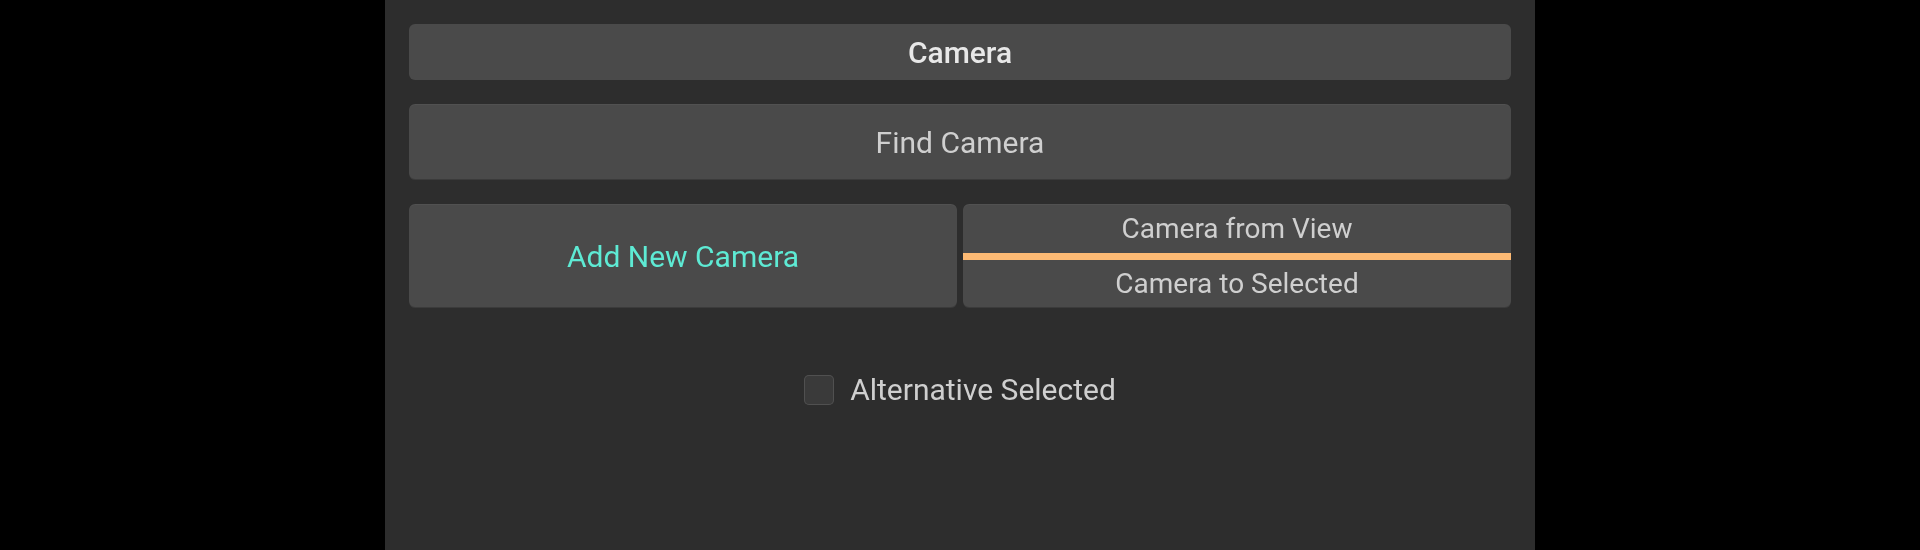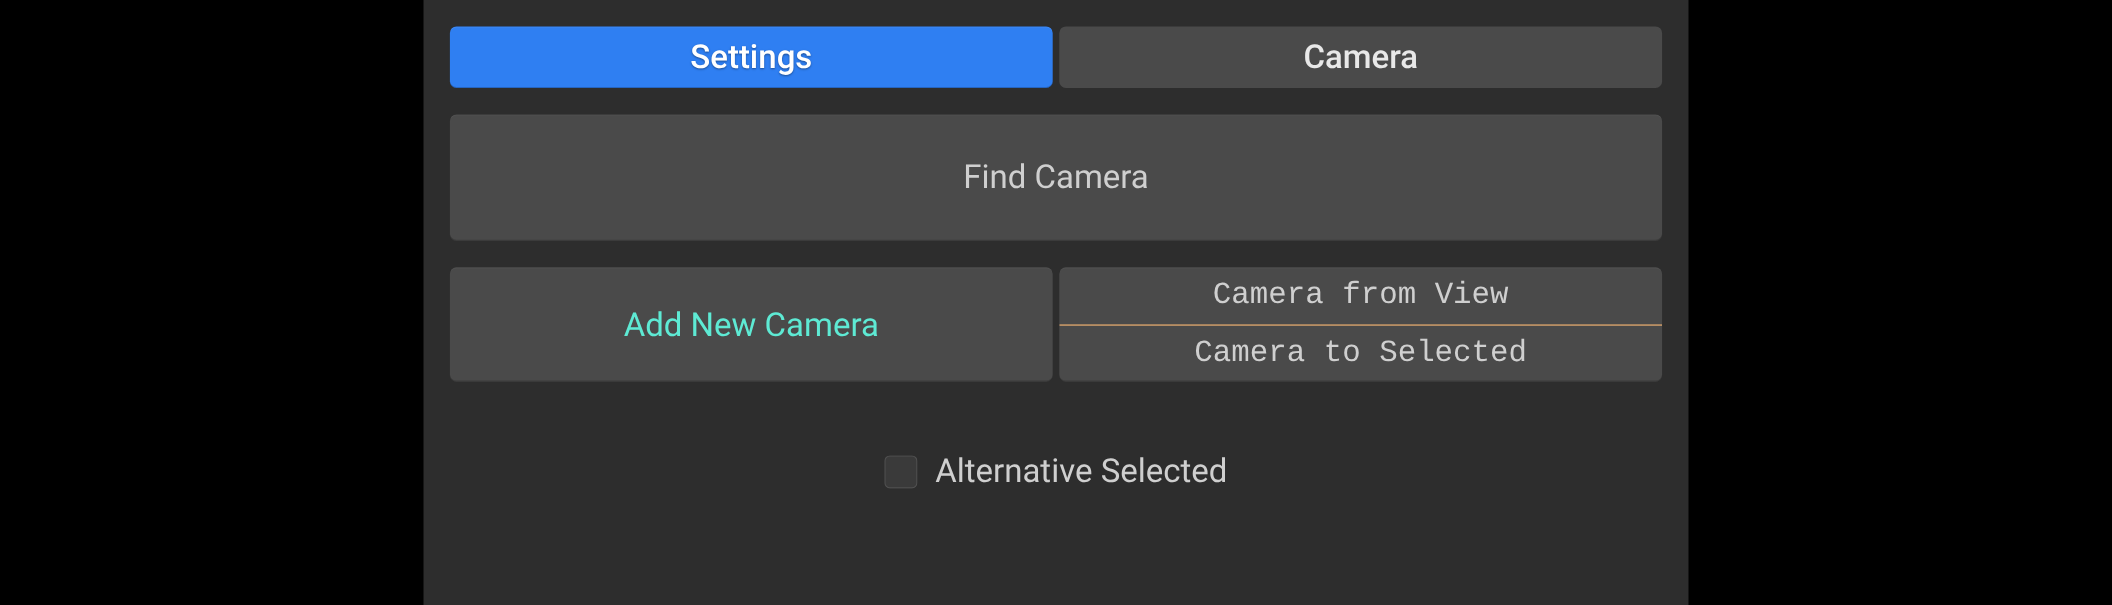--- a/index.html
+++ b/index.html
@@ -47,21 +47,21 @@
     user-select: none;
   }
   .tab.active {
     background: #2f7ff2;
     color: #fff;
     text-shadow: 0 1px 2px rgba(0,0,0,0.4);
     box-shadow: inset 0 -1px 0 rgba(0,0,0,0.2), inset 0 1px 0 rgba(255,255,255,0.08);
   }
   .btn {
     flex: 1 1 0;
-    height: 115px;
+    height: 76px;
     background: #4a4a4a;
     border-radius: 6px;
     display: flex;
     align-items: center;
     justify-content: center;
     font-size: 30px;
     color: #cfcfcf;
     cursor: pointer;
     user-select: none;
     box-shadow: inset 0 -1px 0 rgba(0,0,0,0.2), inset 0 1px 0 rgba(255,255,255,0.04);
@@ -95,24 +95,23 @@
   }
   .split-right .half {
     flex: 1 1 50%;
     display: flex;
     align-items: center;
     justify-content: center;
     font-size: 28px;
     color: #cfcfcf;
     cursor: pointer;
     user-select: none;
-    font-family: Liberation Mono, monospace;
   }
   .split-right .half + .half {
-    border-top: 1px solid #fdba74;
+    border-top: 7px solid #fdba74;
     text-align: center;
   }
   .split-row { height: 104px; }
   .checkbox-row {
     display: flex;
     align-items: center;
     justify-content: center;
     gap: 16px;
     margin-top: 40px;
   }
@@ -131,21 +130,20 @@
     user-select: none;
   }
 </style>
 </head>
 <body>
 
 <div class="stage">
   <div class="panel">
 
     <div class="row">
-      <div class="tab active">Settings</div>
       <div class="tab">Camera</div>
     </div>
 
     <div class="row">
       <div class="btn">Find Camera</div>
     </div>
 
     <div class="split-row">
       <div class="split-left">Add New Camera</div>
       <div class="split-right">

